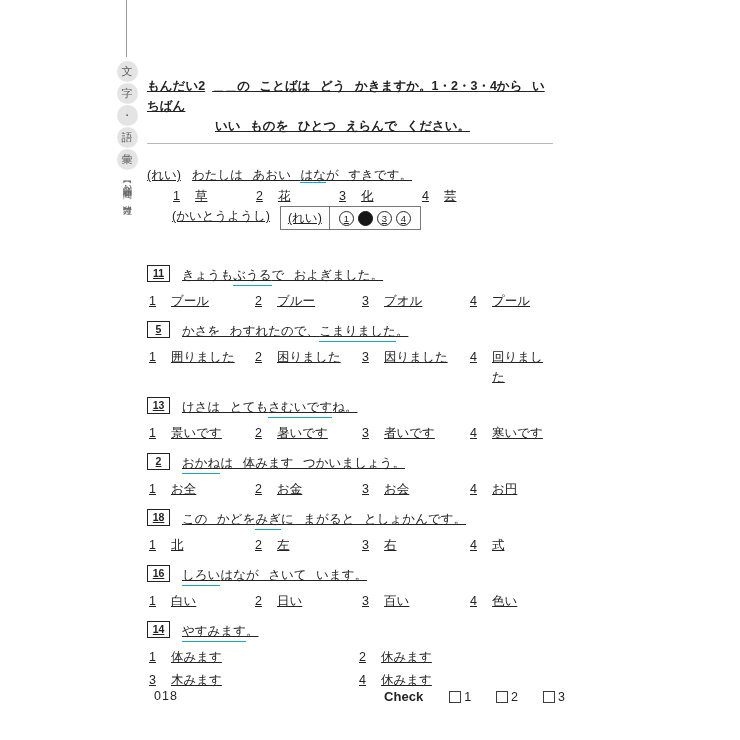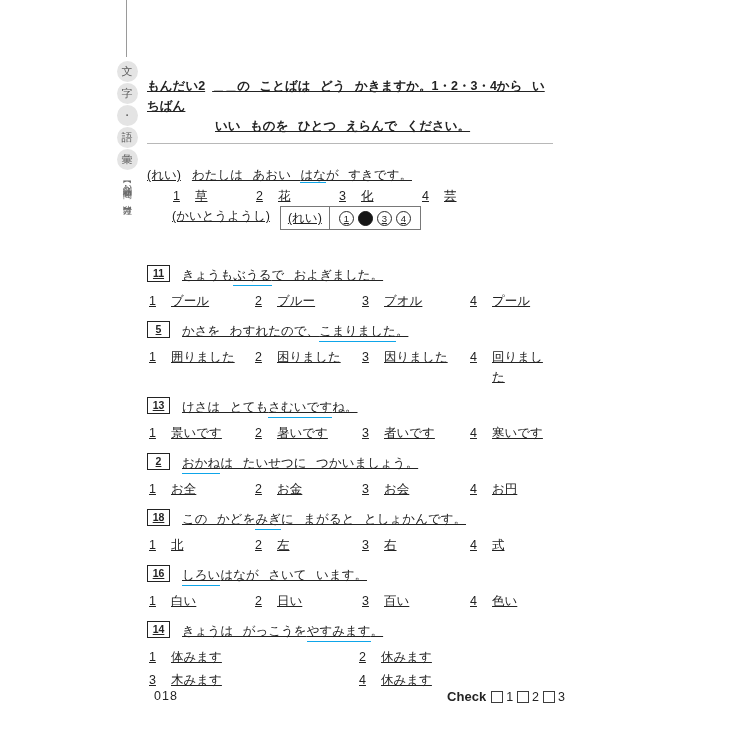--- a/index.html
+++ b/index.html
@@ -38,21 +38,21 @@
   .questions{margin-top:35px;}
   .q{margin-bottom:10px;}
   .q-head{display:flex;align-items:flex-start;}
   .qnum{flex:none;width:21px;height:15px;line-height:15px;border:1.5px solid #232323;
         text-align:center;font-weight:bold;font-size:10.5px;margin-right:12px;word-spacing:0;}
   .q-opts{display:grid;grid-template-columns:106px 107px 108px auto;margin-top:5px;padding-left:2px;}
   .q-opts.two-col{grid-template-columns:210px auto;row-gap:3px;}
   
   .footer{position:absolute;left:0;top:689px;width:740px;font-size:12.5px;color:#232323;}
   .page-num{position:absolute;left:154px;top:0;letter-spacing:1px;}
-  .check-area{position:absolute;right:175px;top:0;display:flex;align-items:center;gap:4px;}
+  .check-area{position:absolute;right:175px;top:0;display:flex;align-items:center;gap:25px;}
   .check-label{font-weight:bold;font-size:13px;margin-right:1px;}
   .check{display:flex;align-items:center;gap:3px;}
   .cb{width:10px;height:10px;border:1px solid #3c3c3c;display:inline-block;background:#fff;}
 </style>
 </head>
 <body>
 
 <div class="page">
 
   <div class="top-rule"></div>
@@ -190,21 +190,21 @@
               <span>寒いです</span>
             </div>
         </div>
       </div>
 
       <div class="q">
         <div class="q-head">
             <span class="qnum">2</span>
             <span></span>
             <span class="u">おかね</span>
-            <span>は たいせつに つかいましょう。</span>
+            <span>は 体みます つかいましょう。</span>
           </div>
         <div class="q-opts">
           <div class="opt">
               <span class="opt-num">1</span>
               <span>お全</span>
             </div>
           <div class="opt">
               <span class="opt-num">2</span>
               <span>お金</span>
             </div>
@@ -269,21 +269,20 @@
           <div class="opt">
               <span class="opt-num">4</span>
               <span>色い</span>
             </div>
         </div>
       </div>
 
       <div class="q">
         <div class="q-head">
             <span class="qnum">14</span>
-            <span>きょうは がっこうを </span>
             <span class="u">やすみます</span>
             <span>。</span>
           </div>
         <div class="q-opts two-col">
           <div class="opt">
               <span class="opt-num">1</span>
               <span>体みます</span>
             </div>
           <div class="opt">
               <span class="opt-num">2</span>

